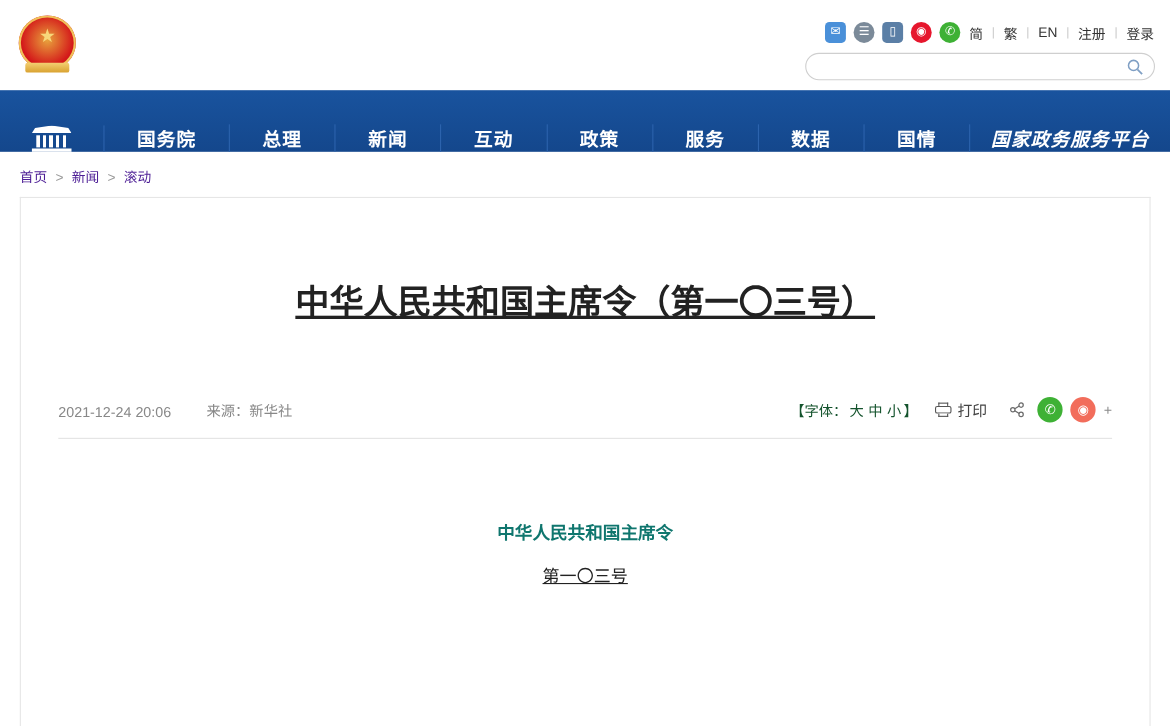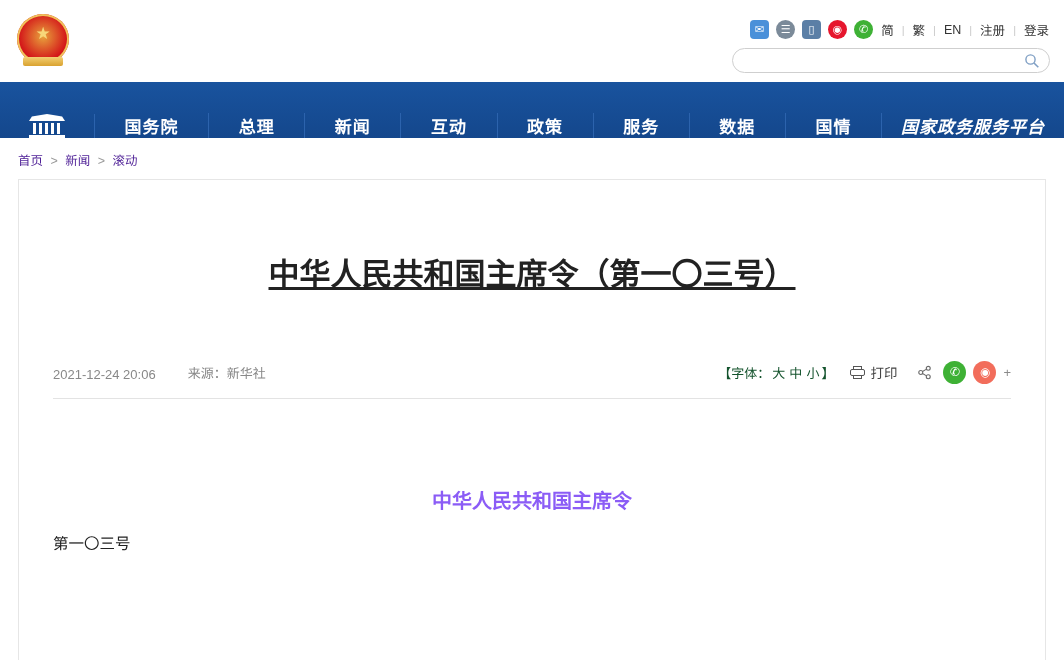--- a/index.html
+++ b/index.html
@@ -263,28 +263,30 @@
   .art-body {
     padding: 46px 0 10px 0;
     font-size: 15.5px;
     line-height: 2.05;
     color: #222;
     font-family: "Liberation Serif", "DejaVu Serif", serif;
   }
   .dateline { padding-left: 30px; }
   .decree-title {
     text-align: center;
-    color: #8b5cf6;
+    color: #0f766e;
     font-weight: bold;
-    font-size: 20px;
-    margin-top: 36px;
+    font-size: 16px;
+    margin-top: 25px;
   }
   .decree-no {
+    text-align: center;
     font-size: 15.5px;
     margin-top: 6px;
+    text-decoration: underline;
   }
   .para {
     margin-top: 22px;
     text-indent: 2em;
     text-align: justify;
   }
 </style>
 </head>
 <body>
 

